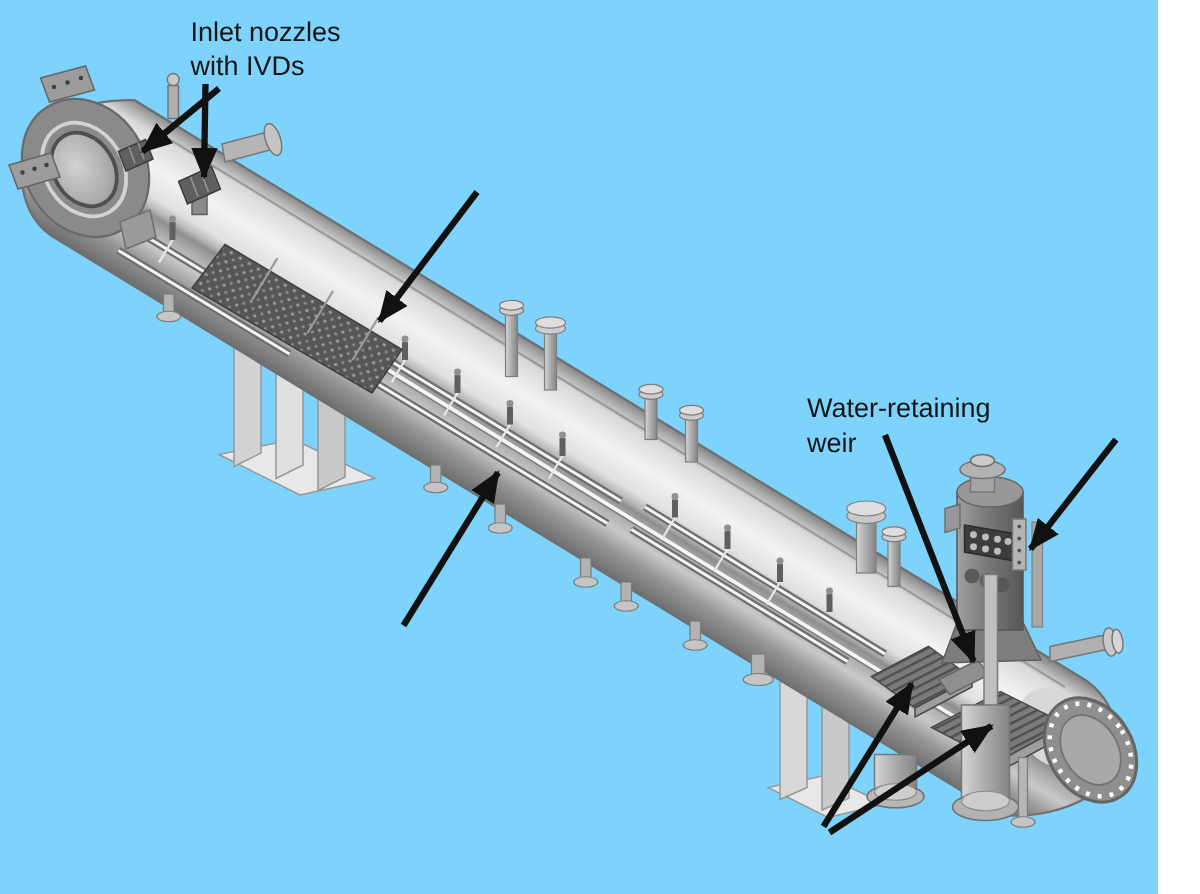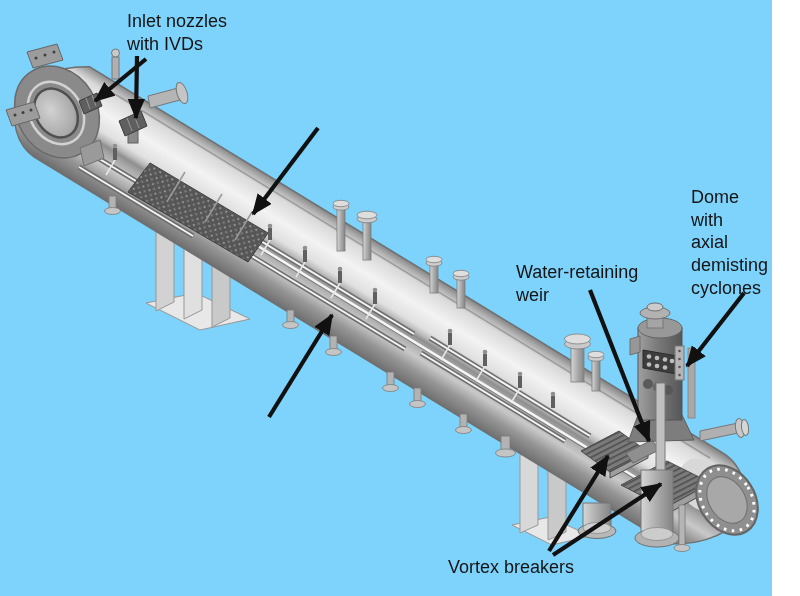--- a/index.html
+++ b/index.html
@@ -331,20 +331,15 @@
     <line x1="744" y1="293" x2="687" y2="366" marker-end="url(#ah)"></line>
     <line x1="590" y1="290" x2="649" y2="441" marker-end="url(#ah)"></line>
     <line x1="269" y1="417" x2="332" y2="315" marker-end="url(#ah)"></line>
     <line x1="549" y1="551" x2="608" y2="456" marker-end="url(#ah)"></line>
     <line x1="553" y1="555" x2="661" y2="484" marker-end="url(#ah)"></line>
   </g>
 </svg>
 
   <div class="label" style="left:127px;top:10px;">Inlet nozzles
 with IVDs</div>
-  <div class="label" style="left:691px;top:186px;">Dome with
-axial
-demisting
-cyclones</div>
-  <div class="label" style="left:516px;top:261px;">Water-retaining
+  <div class="label" style="left:538px;top:261px;">Water-retaining
 weir</div>
-  <div class="label" style="left:448px;top:556px;">Vortex breakers</div>
 </div>
 
 </body></html>

